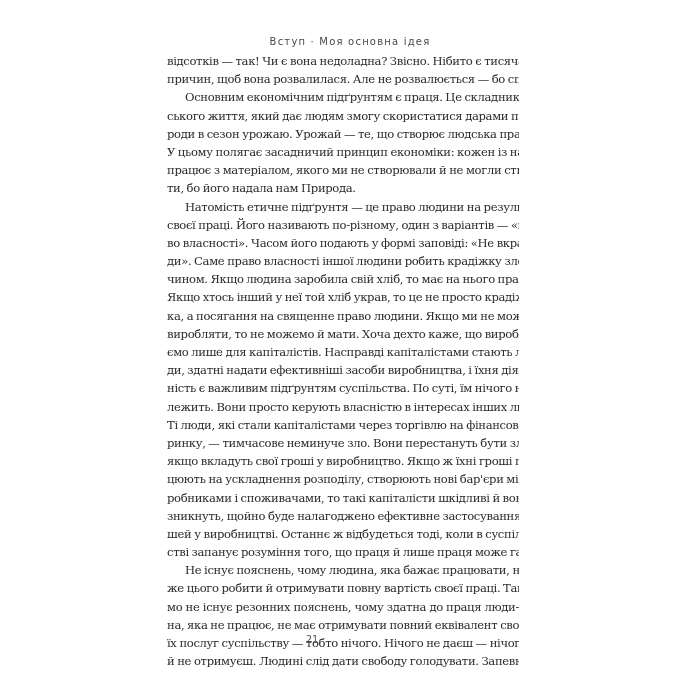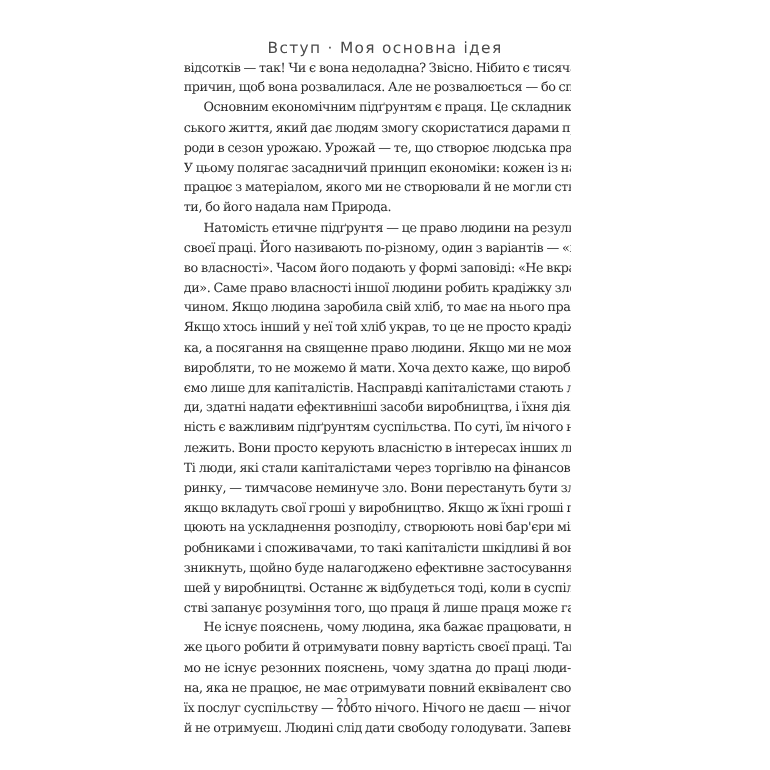--- a/index.html
+++ b/index.html
@@ -1,20 +1,20 @@
 <!DOCTYPE html>
 <html><head>
 <meta charset="utf-8">
 <style>
   html, body { margin: 0; padding: 0; background: #ffffff; }
   body { width: 700px; height: 700px; position: relative; overflow: hidden; }
   .page { position: absolute; left: 0; top: 0; width: 700px; height: 700px; background: #ffffff; }
   .running-head {
     position: absolute; left: 0; width: 700px; top: 36px; text-align: center;
-    font-family: "DejaVu Sans", sans-serif; font-size: 14px; letter-spacing: 1.2px;
+    font-family: "DejaVu Sans", sans-serif; font-size: 10px; letter-spacing: 1.2px;
     color: #4a4a4a; text-transform: none;
   }
   .body-text {
     position: absolute; left: 167px; top: 52px; width: 352px;
     font-family: "DejaVu Serif", serif; font-size: 11.6px; color: #2a2a2a;
   }
   .line {
     display: block; height: 18.2px; line-height: 18.2px; white-space: nowrap;
     text-align: justify; text-align-last: justify; overflow: hidden;
     letter-spacing: -0.35px; word-spacing: -0.5px;
@@ -56,20 +56,20 @@
     <span class="line">Ті люди, які стали капіталістами через торгівлю на фінансовому</span>
     <span class="line">ринку, — тимчасове неминуче зло. Вони перестануть бути злом,</span>
     <span class="line">якщо вкладуть свої гроші у виробництво. Якщо ж їхні гроші пра-</span>
     <span class="line">цюють на ускладнення розподілу, створюють нові бар'єри між ви-</span>
     <span class="line">робниками і споживачами, то такі капіталісти шкідливі й вони</span>
     <span class="line">зникнуть, щойно буде налагоджено ефективне застосування гро-</span>
     <span class="line">шей у виробництві. Останнє ж відбудеться тоді, коли в суспіль-</span>
     <span class="line">стві запанує розуміння того, що праця й лише праця може гаран-</span>
     <span class="line indent">Не існує пояснень, чому людина, яка бажає працювати, не мо-</span>
     <span class="line">же цього робити й отримувати повну вартість своєї праці. Так са-</span>
-    <span class="line">мо не існує резонних пояснень, чому здатна до праці люди-</span>
+    <span class="line">мо не існує резонних пояснень, чому здатна до праця люди-</span>
     <span class="line">на, яка не працює, не має отримувати повний еквівалент сво-</span>
     <span class="line">їх послуг суспільству — тобто нічого. Нічого не даєш — нічого</span>
     <span class="line">й не отримуєш. Людині слід дати свободу голодувати. Запевняти,</span>
   </div>
 
   <div class="page-number">21</div>
 </div>
 
 </body></html>

